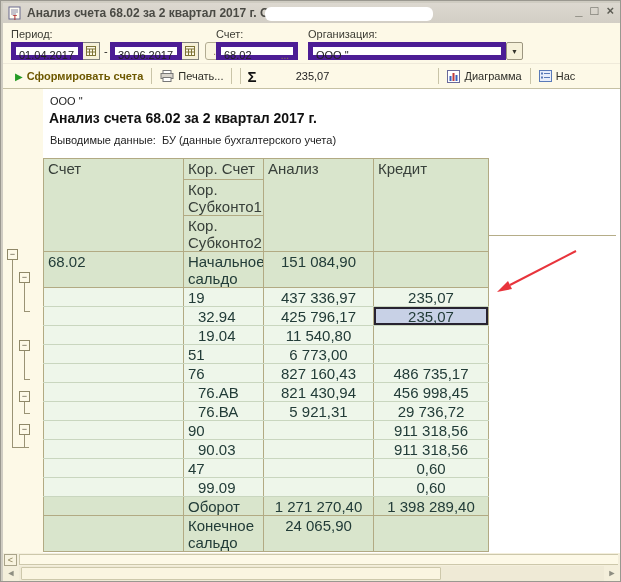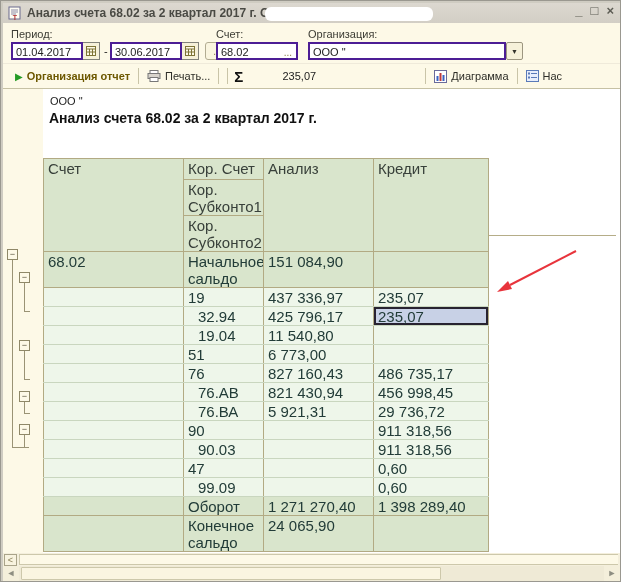--- a/index.html
+++ b/index.html
@@ -20,21 +20,21 @@
   .wbtns { position:absolute; right:6px; top:2px; display:flex; gap:8px; color:#5c5c54; font-size:13px; font-weight:bold; }
   .wbtns span { cursor:default; }
   
   .filters {
     position:absolute; left:2px; top:22px; width:617px; height:40px;
     background:#fdf9e7; font-size:11px; color:#3c3c34;
   }
   .flabel { position:absolute; top:5px; }
   .finput {
     position:absolute; top:19px; height:18px; background:#ffffff;
-    border:2px solid #4c1d95; font-size:11px; color:#222; padding:2px 3px 0 3px;
+    border:5px solid #4c1d95; font-size:11px; color:#222; padding:2px 3px 0 3px;
   }
   .calbtn {
     position:absolute; top:19px; width:17px; height:18px; background:#f6f1d9;
     border:1px solid #82827a; border-left:none; display:flex; align-items:center; justify-content:center;
   }
   .dots-btn {
     position:absolute; top:19px; height:18px; background:#faf5df;
     border:1px solid #b2ac92; border-radius:3px; color:#8a7d4a; font-size:10px;
     display:flex; align-items:center; justify-content:center;
   }
@@ -69,21 +69,21 @@
   
   table.rep {
     position:absolute; left:40px; top:69px; width:445px;
     border-collapse:collapse; table-layout:fixed; font-size:15px; color:#223c38;
   }
   table.rep td { border:1px solid #b2aa83; padding:1px 4px 0 4px; vertical-align:top; overflow:hidden; }
   table.rep .hcell { background:#d9e5cc; color:#38403a; }
   tr.account td, tr.total td { background:#d9e5cc; }
   tr.group td, tr.detail td { background:#eef6ea; border-top:1px solid #c9d6bf; border-bottom:1px solid #c9d6bf; }
   tr.total td { font-weight:normal; }
-  td.num { text-align:left; }
+  td.num { text-align:center; }
   td.kor.indent { padding-left:14px; }
   tr.h17 { height:17px; } tr.h34 { height:34px; }
   tr.hr1 { height:21px; } tr.hr2 { height:28px; }
   td.selected {
     background:#c8d1e6 !important; position:relative;
     box-shadow: inset 0 0 0 2px #272230, 0 0 0 1px #272230;
   }
   
   .treebox {
     position:absolute; width:11px; height:11px; background:#fdf9e7;
@@ -159,21 +159,21 @@
     <span class="flabel" style="left:305px">Организация:</span>
     <div class="finput" style="left:305px; width:198px">ООО "</div>
     <div class="combo-arrow-btn" style="left:503px">
       <span>▼</span>
     </div>
   </div>
 
   <div class="toolbar">
     <div class="tbtn">
       <span class="play">▶</span>
-      <span class="gen-label">Организация отчет</span>
+      <span class="gen-label">Сформировать счета</span>
     </div>
     <div class="tsep"></div>
     <div class="tbtn">
       <svg width="14" height="12" viewBox="0 0 14 12" class="icon-svg">
         <rect x="3" y="0.5" width="8" height="3" fill="#fff" stroke="#777"></rect>
         <rect x="1" y="3.5" width="12" height="5" fill="#d8d4cc" stroke="#777"></rect>
         <rect x="3" y="7.5" width="8" height="4" fill="#fff" stroke="#777"></rect>
       </svg>
       <span>Печать...</span>
     </div>
@@ -203,20 +203,21 @@
       </svg>
       <span>Нас</span>
     </div>
   </div>
 
   <div class="report">
     <div class="treestrip"></div>
 
     <div class="rline1">ООО "</div>
     <div class="rtitle">Анализ счета 68.02 за 2 квартал 2017 г.</div>
+    <div class="rsub">Выводимые данные:  БУ (данные бухгалтерского учета)</div>
     <div class="hdr-ext-line"></div>
 
     <table class="rep">
       <colgroup>
           <col style="width:140px">
           <col style="width:80px">
           <col style="width:110px">
           <col style="width:115px">
         </colgroup>
       <tbody>

